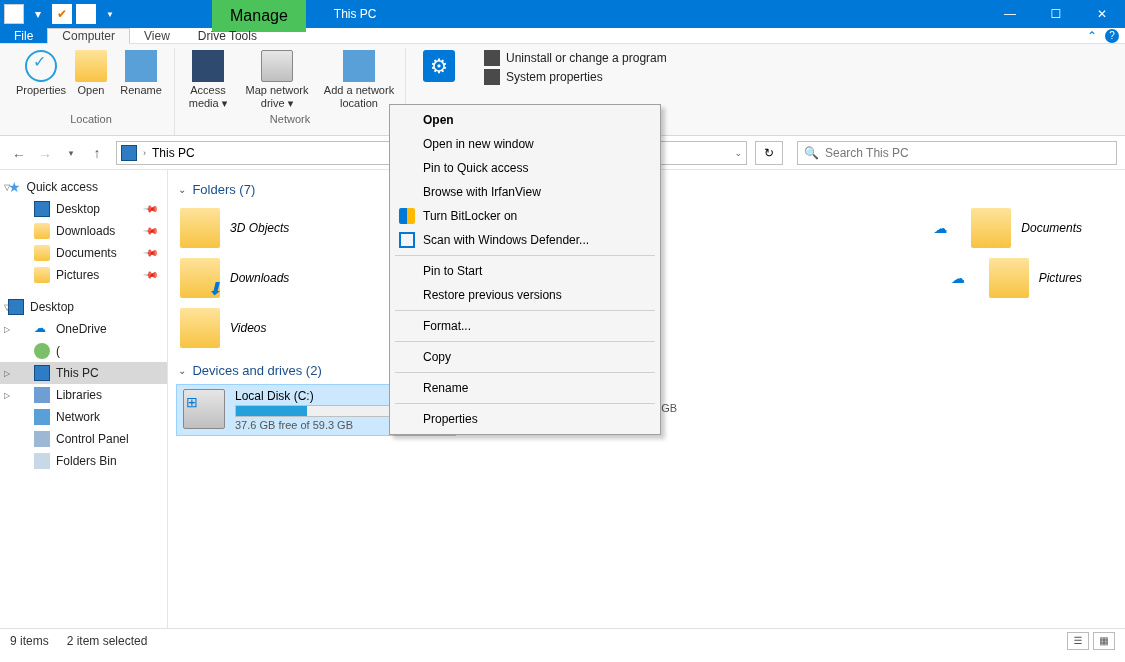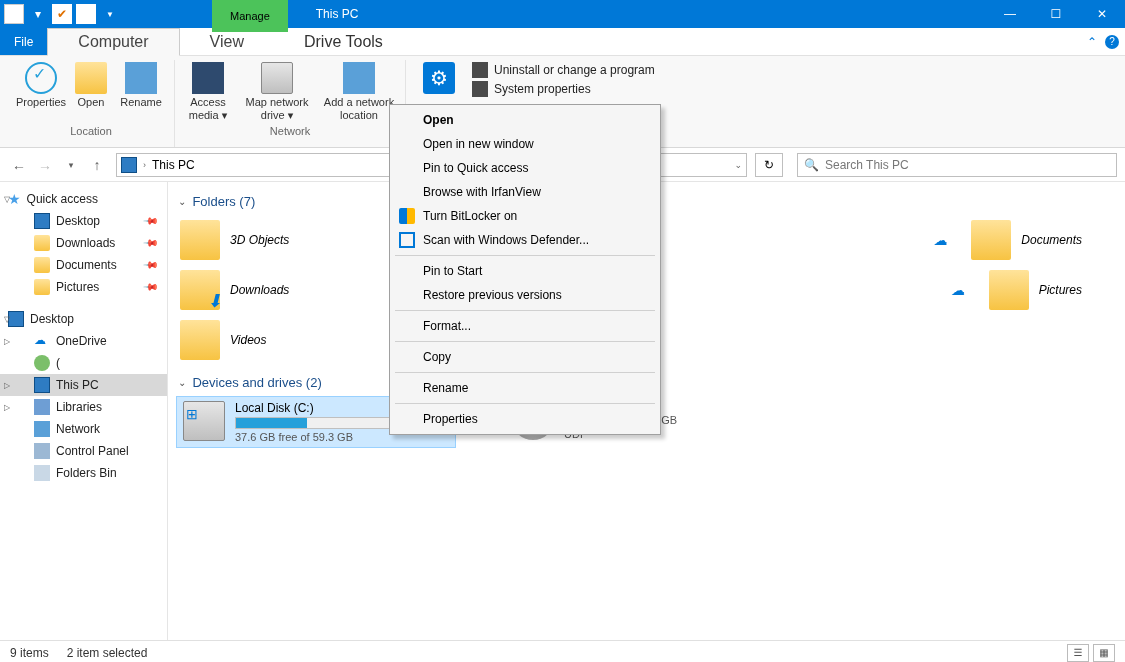--- a/index.html
+++ b/index.html
@@ -1,42 +1,42 @@
 <!DOCTYPE html>
 <html><head>
 <meta charset="utf-8">
 <style>
   html,body{margin:0;padding:0;font-family:"Segoe UI",Arial,sans-serif;font-size:12px;color:#000;background:#fff;width:1125px;height:662px;overflow:hidden;}
   *{box-sizing:border-box;}
   
   .titlebar{height:28px;background:#0078d7;color:#fff;display:flex;align-items:stretch;}
   .qat{display:flex;align-items:center;padding:0 4px;gap:4px;}
   .qat-item{width:20px;height:20px;display:flex;align-items:center;justify-content:center;}
-  .tab-contextual{background:#4cc35a;color:#000;display:flex;align-items:center;padding:16px 18px;font-size:11px;margin-left:88px;}
+  .tab-contextual{background:#4cc35a;color:#000;display:flex;align-items:center;padding:16px 18px;font-size:16px;margin-left:88px;}
   .title-text{display:flex;align-items:center;padding-left:28px;color:#fff;}
   .win-controls{margin-left:auto;display:flex;}
   .win-btn{width:46px;display:flex;align-items:center;justify-content:center;color:#fff;font-size:12px;}
   
-  .ribbon-tabs{height:28px;background:#fff;border-bottom:1px solid #e1e1e1;display:flex;align-items:stretch;}
+  .ribbon-tabs{height:16px;background:#fff;border-bottom:1px solid #e1e1e1;display:flex;align-items:stretch;}
   .file-tab{background:#0078d7;color:#fff;padding:0 14px;display:flex;align-items:center;font-size:12px;}
-  .r-tab{padding:0 30px;display:flex;align-items:center;color:#444;font-size:16px;border-right:0;}
+  .r-tab{padding:0 14px;display:flex;align-items:center;color:#444;font-size:12px;border-right:0;}
   .r-tab.active{background:#f8f8f8;border:1px solid #ccc;border-bottom:1px solid #f8f8f8;margin-bottom:-1px;}
   .r-tab.context{color:#333;}
   .ribbon-right{margin-left:auto;display:flex;align-items:center;padding-right:6px;gap:8px;color:#0078d7;}
   
   .ribbon-body{height:92px;background:#f8f8f8;border-bottom:1px solid #d8d8d8;display:flex;padding:4px 8px 0 8px;}
   .ribbon-group{display:flex;flex-direction:column;align-items:center;padding:0 6px;border-right:1px solid #e3e3e3;}
   .ribbon-group.last{border-right:none;}
   .group-items{display:flex;gap:2px;}
   .big-btn{display:flex;flex-direction:column;align-items:center;width:54px;padding:2px 0;text-align:center;font-size:11px;line-height:13px;color:#333;}
   .big-btn.wide{width:80px;}
   .big-ico{width:32px;height:32px;margin-bottom:2px;}
   .group-label{font-size:11px;color:#666;margin-top:auto;margin-bottom:10px;}
   .small-stack{display:flex;flex-direction:column;justify-content:flex-start;gap:3px;padding:2px 6px;}
-  .small-item{display:flex;align-items:center;gap:6px;font-size:12px;color:#222;}
+  .small-item{display:flex;align-items:center;gap:6px;font-size:12px;color:#222;margin-left:12px;}
   .small-ico{width:16px;height:16px;background:#4a4a4a;display:inline-block;}
   
   .navrow{height:34px;border-bottom:1px solid #e5e5e5;display:flex;align-items:center;padding:0 8px;gap:4px;}
   .nav-arrow{width:22px;height:22px;display:flex;align-items:center;justify-content:center;color:#606060;font-size:14px;}
   .addressbar{flex:1;height:24px;border:1px solid #bfbfbf;display:flex;align-items:center;padding:0 4px;gap:6px;margin-left:4px;}
   .addr-refresh{width:28px;height:24px;border:1px solid #bfbfbf;display:flex;align-items:center;justify-content:center;margin-left:4px;}
   .searchbox{width:320px;height:24px;border:1px solid #bfbfbf;display:flex;align-items:center;padding:0 6px;color:#777;margin-left:10px;}
   
   .main{display:flex;height:458px;}
   .sidebar{width:168px;border-right:1px solid #e5e5e5;padding:6px 0;overflow:hidden;}

